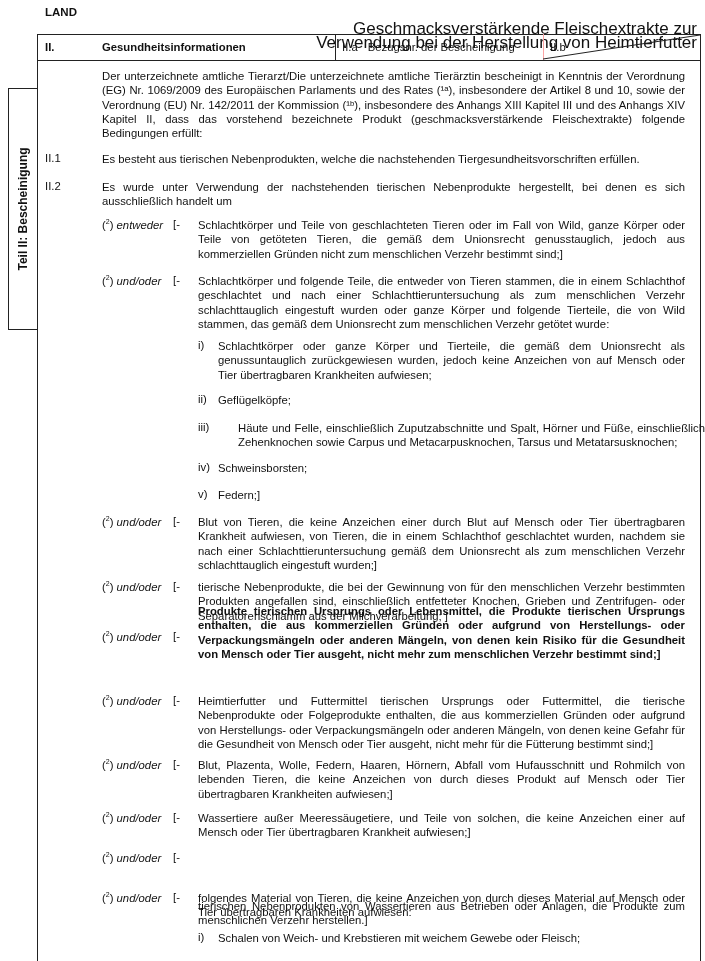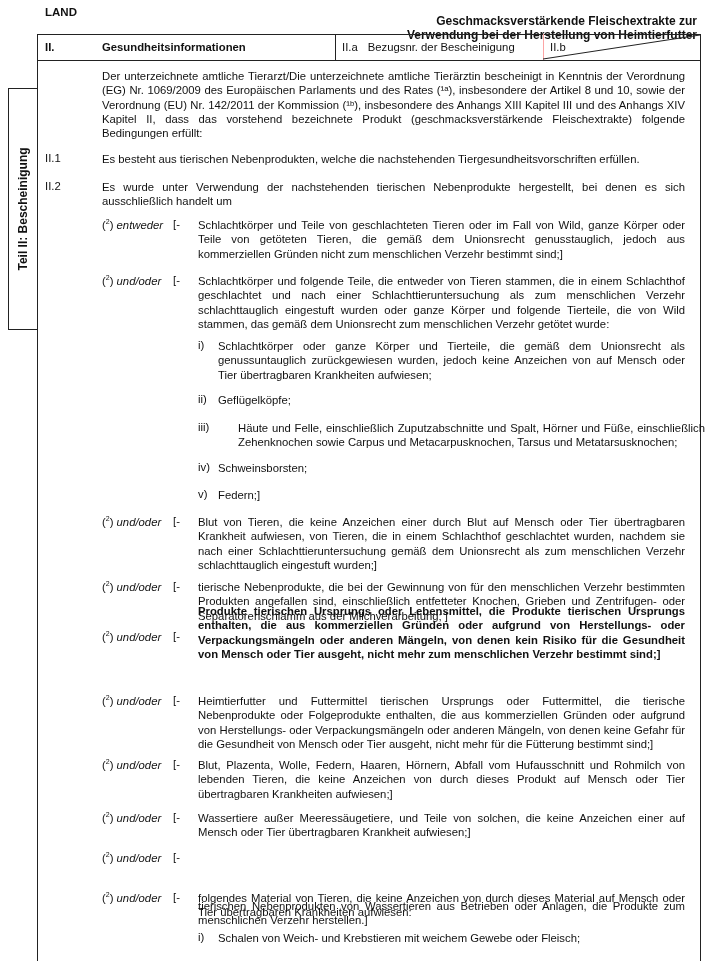--- a/index.html
+++ b/index.html
@@ -2,21 +2,21 @@
 <html><head>
 <meta charset="utf-8">
 <style>
   html, body { margin: 0; padding: 0; background: #ffffff; }
   body {
     width: 705px; height: 961px; position: relative; overflow: hidden;
     font-family: "Liberation Sans", sans-serif; color: #111; font-size: 11.3px;
   }
   .abs { position: absolute; }
   .hdr-left { left: 45px; top: 6px; font-weight: bold; font-size: 11.5px; }
-  .hdr-right { right: 8px; top: 14px; text-align: right; font-weight: bold; font-size: 12px; line-height: 14px; }
+  .hdr-right { right: 8px; top: 22px; text-align: right; font-weight: normal; font-size: 17px; line-height: 14px; }
 
   .frame { left: 37px; top: 34px; width: 662px; height: 940px; border-left: 1px solid #222; border-right: 1px solid #222; border-top: 1px solid #222; }
   .hdr-row { left: 37px; top: 34px; width: 663px; height: 26px; border-bottom: 1px solid #222; }
   .cell { position: absolute; top: 0; height: 26px; display: flex; align-items: center; box-sizing: border-box; }
   .cell-sec { left: 8px; width: 60px; font-weight: bold; }
   .cell-title { left: 65px; width: 240px; font-weight: bold; }
   .cell-a { left: 298px; width: 208px; border-left: 1px solid #222; padding-left: 6px; }
   .cell-a .num { margin-right: 10px; }
   .cell-b { left: 506px; width: 157px; border-left: 1px solid #fca5a5; padding-left: 6px; }
   .diag { position: absolute; left: 506px; top: 0; width: 157px; height: 26px; }

